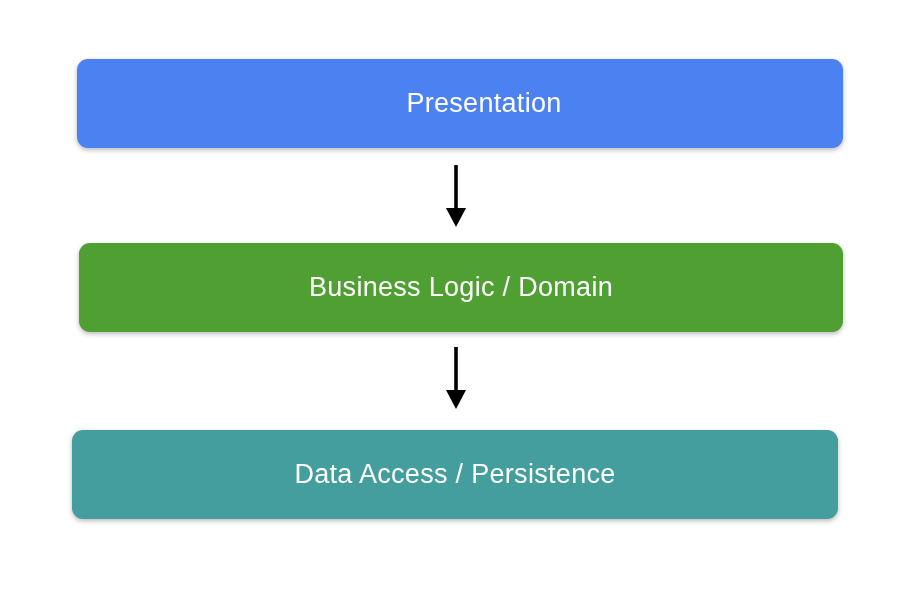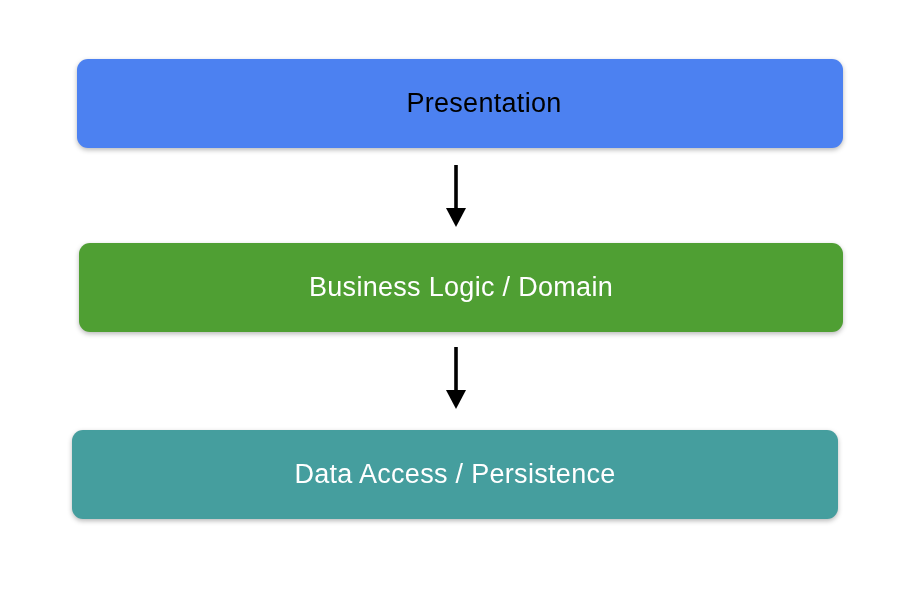--- a/index.html
+++ b/index.html
@@ -39,21 +39,21 @@
   }
   .arrow-0 { left: 444px; top: 165px; }
   .arrow-1 { left: 444px; top: 347px; }
 </style>
 </head>
 <body>
 
 <div class="canvas">
 
   <div class="layer-box layer-0" style="background: rgb(76, 129, 241);">
-    <span class="layer-label" style="color: #000000; margin-left: 48px;">Presentation</span>
+    <span class="layer-label" style="color: #ffffff; margin-left: 48px;">Presentation</span>
   </div>
 
   <svg class="arrow arrow-0" width="24" height="62" viewBox="0 0 24 62" style="color: rgb(0, 0, 0);">
     <line x1="12" y1="0" x2="12" y2="45" stroke="currentColor" stroke-width="3.6"></line>
     <polygon points="2,43 22,43 12,62" fill="currentColor"></polygon>
   </svg>
 
   <div class="layer-box layer-1" style="background: rgb(79, 159, 51);">
     <span class="layer-label" style="color: rgb(255, 255, 255);">Business Logic / Domain</span>
   </div>

